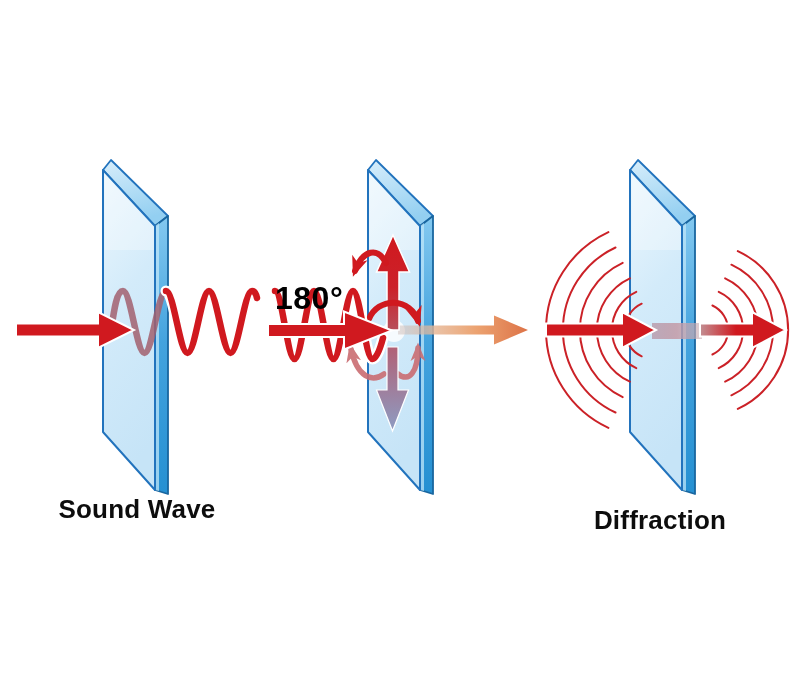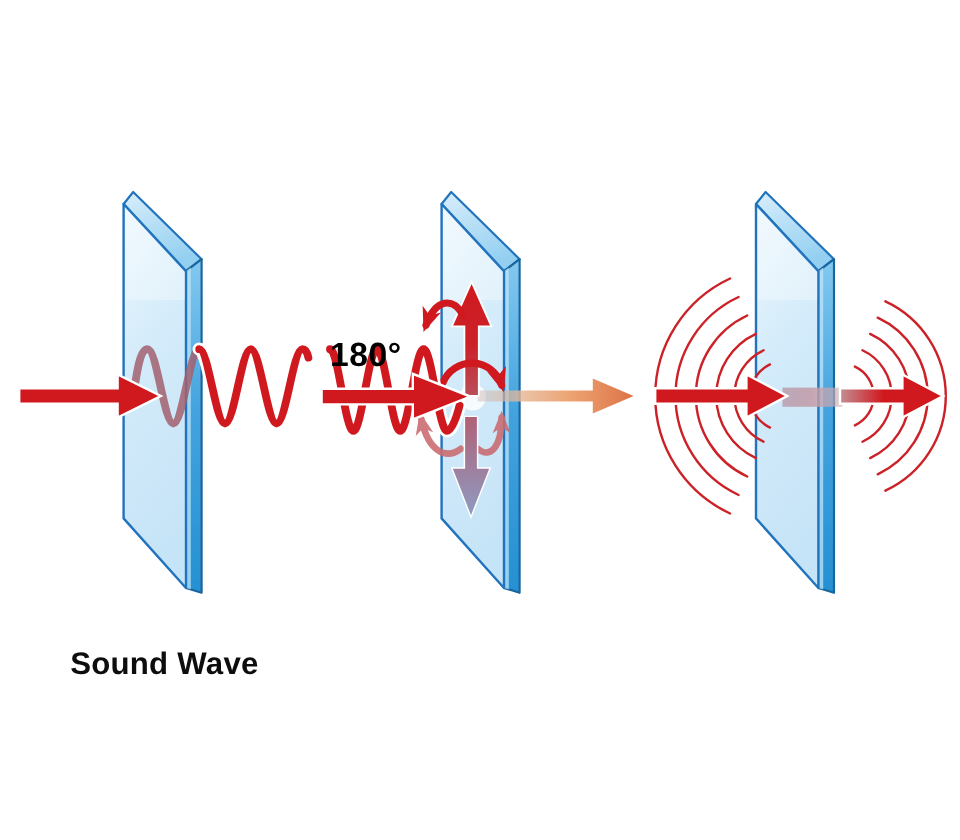--- a/index.html
+++ b/index.html
@@ -2,21 +2,21 @@
 <html style="--red: #d0191f; --muted-wave: #a2606e; --arc-red: #cb2127; --glass-outline: #2273bd; --transmitted-orange: #dd7347; --text: #0d0d0d; --background: #ffffff;"><head>
 <meta charset="utf-8">
 <style>
   html,body{margin:0;padding:0;background:#fff;}
   .stage{position:relative;width:800px;height:700px;background:var(--background,#ffffff);
          font-family:"Liberation Sans",sans-serif;overflow:hidden;}
   .stage svg{position:absolute;left:0;top:0;}
   .caption{position:absolute;transform:translateX(-50%);text-align:center;
            font-size:26px;font-weight:600;color:var(--text,#0d0d0d);
            line-height:30px;letter-spacing:.2px;white-space:nowrap;}
-  .phase{position:absolute;font-size:28px;font-weight:600;color:#000;letter-spacing:.5px;}
+  .phase{position:absolute;font-size:32px;font-weight:600;color:#000;letter-spacing:.5px;}
   .red-stroke{stroke:var(--red,#d0191f);}
   .red-fill{fill:var(--red,#d0191f);}
   .muted-stroke{stroke:var(--muted-wave,#a2606e);}
   .arc{stroke:var(--arc-red,#cb2127);fill:none;stroke-width:2;stroke-linecap:round;}
   .halo{stroke:#ffffff;fill:none;stroke-width:11;stroke-linecap:round;}
   .wave{fill:none;stroke-width:6.5;stroke-linecap:round;}
   .curve{fill:none;stroke-linecap:round;}
 </style>
 </head>
 <body>
@@ -121,18 +121,19 @@
         <path class="arc" d="M 731.4,264.7 A 72 72 0 0 1 731.4,395.3"></path>
         <path class="arc" stroke-width="1.8" d="M 737.8,251.1 A 87 87 0 0 1 737.8,408.9"></path>
       </g>
       <path class="red-fill" stroke="#ffffff" stroke-width="2" d="M 546,323.5 L 622,323.5 L 622,312 L 656,330 L 622,348 L 622,336.5 L 546,336.5 Z"></path>
       <path fill="url(#gRight3)" stroke="#ffffff" stroke-width="2" d="M 700,323.5 L 752,323.5 L 752,312 L 786,330 L 752,348 L 752,336.5 L 700,336.5 Z"></path>
     </g>
   </svg>
 
   <div class="phase" style="left:275px;top:280px;">180°</div>
 
-  <div class="caption" style="left:137px;top:494px;margin-top:44px;">
+  <div class="caption" style="left:137px;top:494px;">
     <div>Sound Wave</div>
   </div>
 
 
+  <div class="caption" style="left:660px;top:505px;">Diffraction</div>
 </div>
 
 </body></html>

